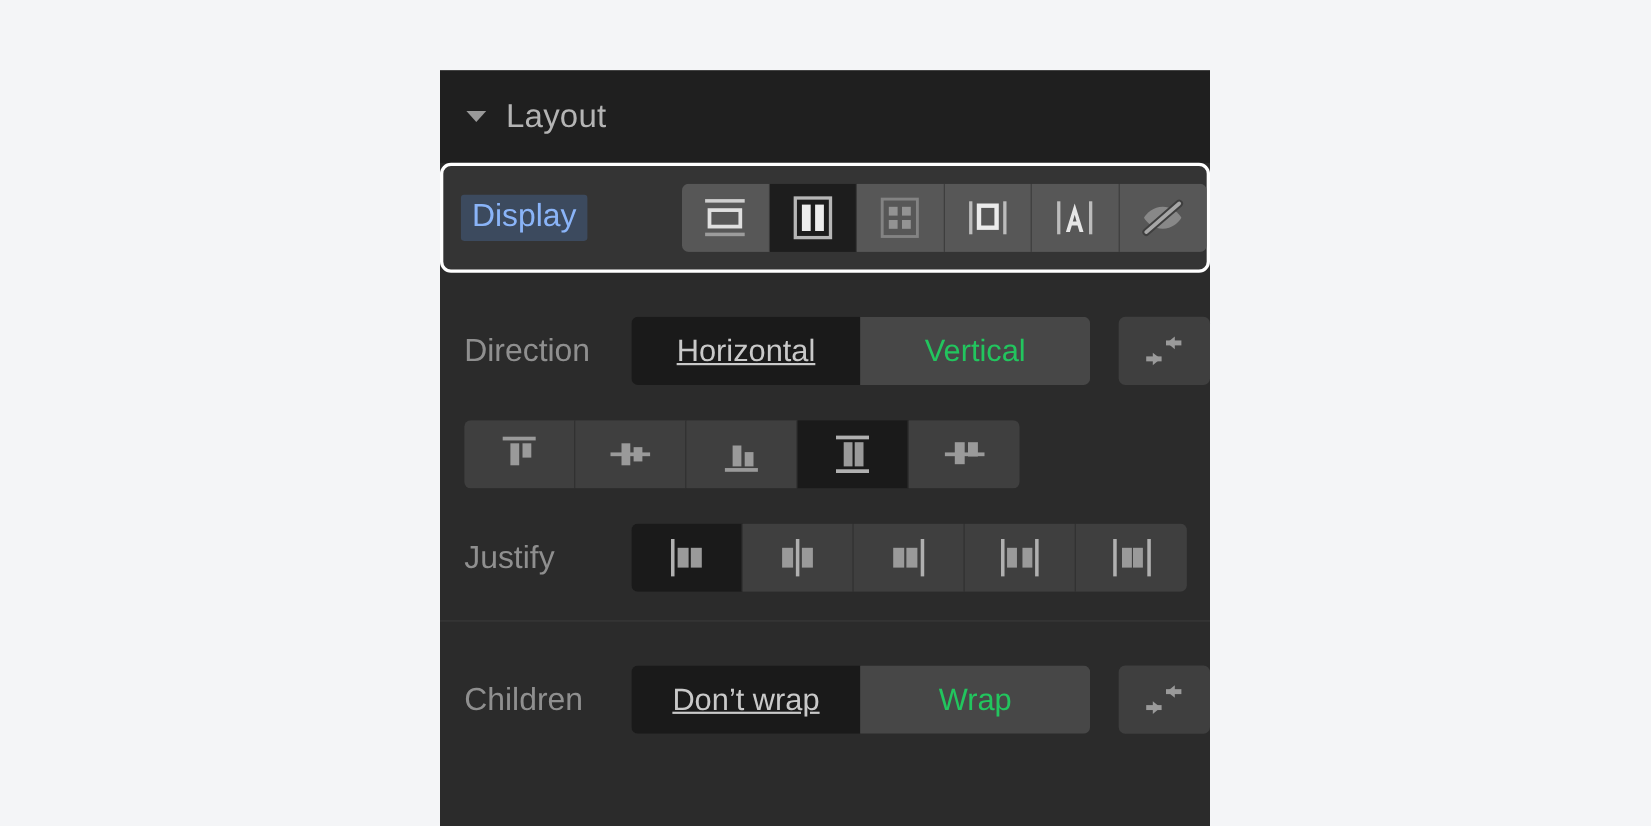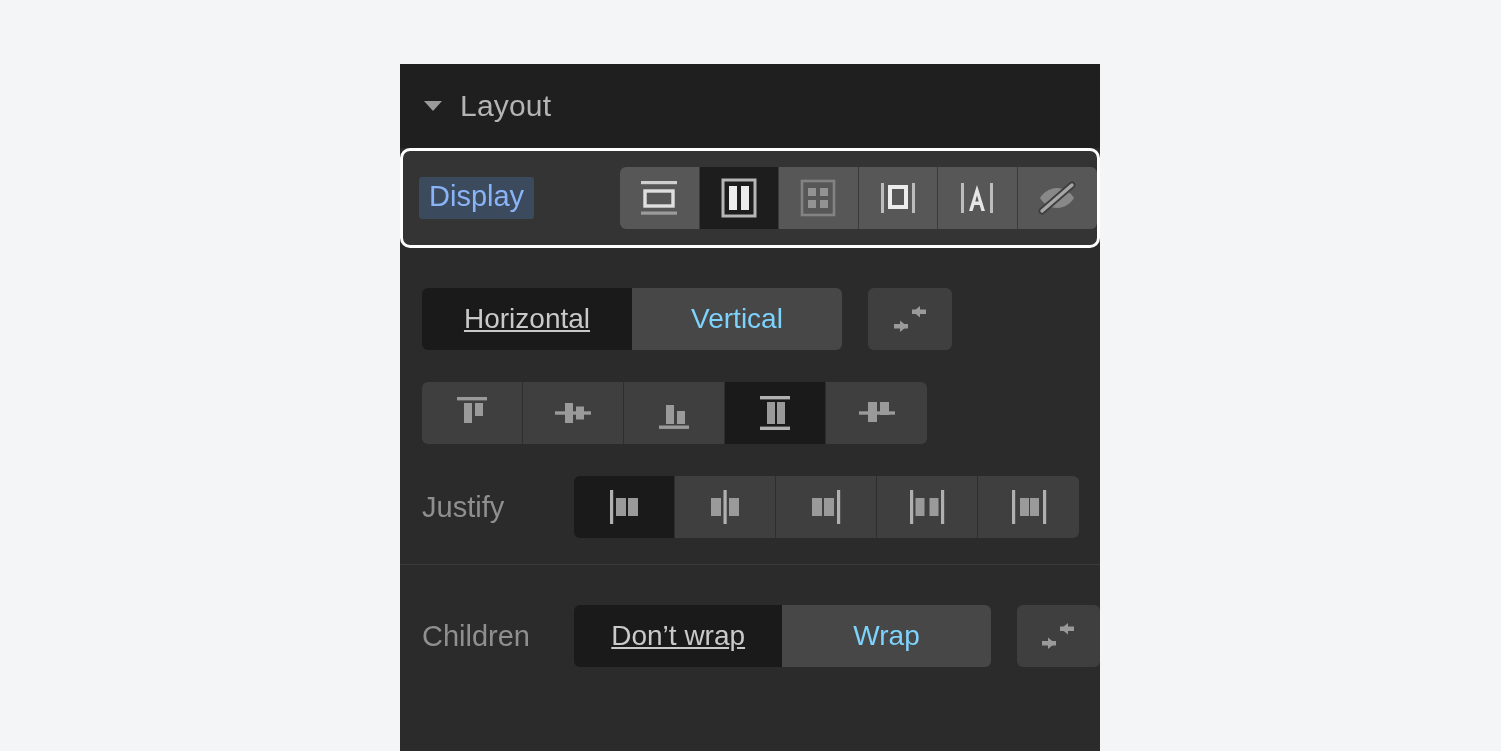--- a/index.html
+++ b/index.html
@@ -141,21 +141,21 @@
     overflow: hidden;
     width: 420px;
     height: 62px;
   }
   .text-toggle .tbtn {
     flex: 1;
     display: flex;
     align-items: center;
     justify-content: center;
     font-size: 28px;
-    color: #7dd3fc;
+    color: #22c55e;
     background: #474747;
   }
   .text-toggle .tbtn.active {
     background: #1a1a1a;
     color: #c9c9c9;
     text-decoration: underline;
   }
 
   .rev-btn {
     width: 84px;
@@ -256,20 +256,21 @@
           </svg>
         </div>
 
       </div>
     </div>
 
     <div class="section">
       <div class="spacer-sm"></div>
 
       <div class="row">
+        <span class="row-label">Direction</span>
         <div class="text-toggle">
           <div class="tbtn active">Horizontal</div>
           <div class="tbtn">Vertical</div>
         </div>
         <div class="rev-btn">
           <svg width="46" height="40" viewBox="0 0 46 40">
             <path d="M23 12 L31 12 L31 9 L31 15 L31 12 Z" fill="none"></path>
             <g fill="#9a9a9a">
               <rect x="25" y="10.5" width="14" height="4.5"></rect>
               <path d="M26 12.7 L33 7 L33 18.4 Z"></path>

